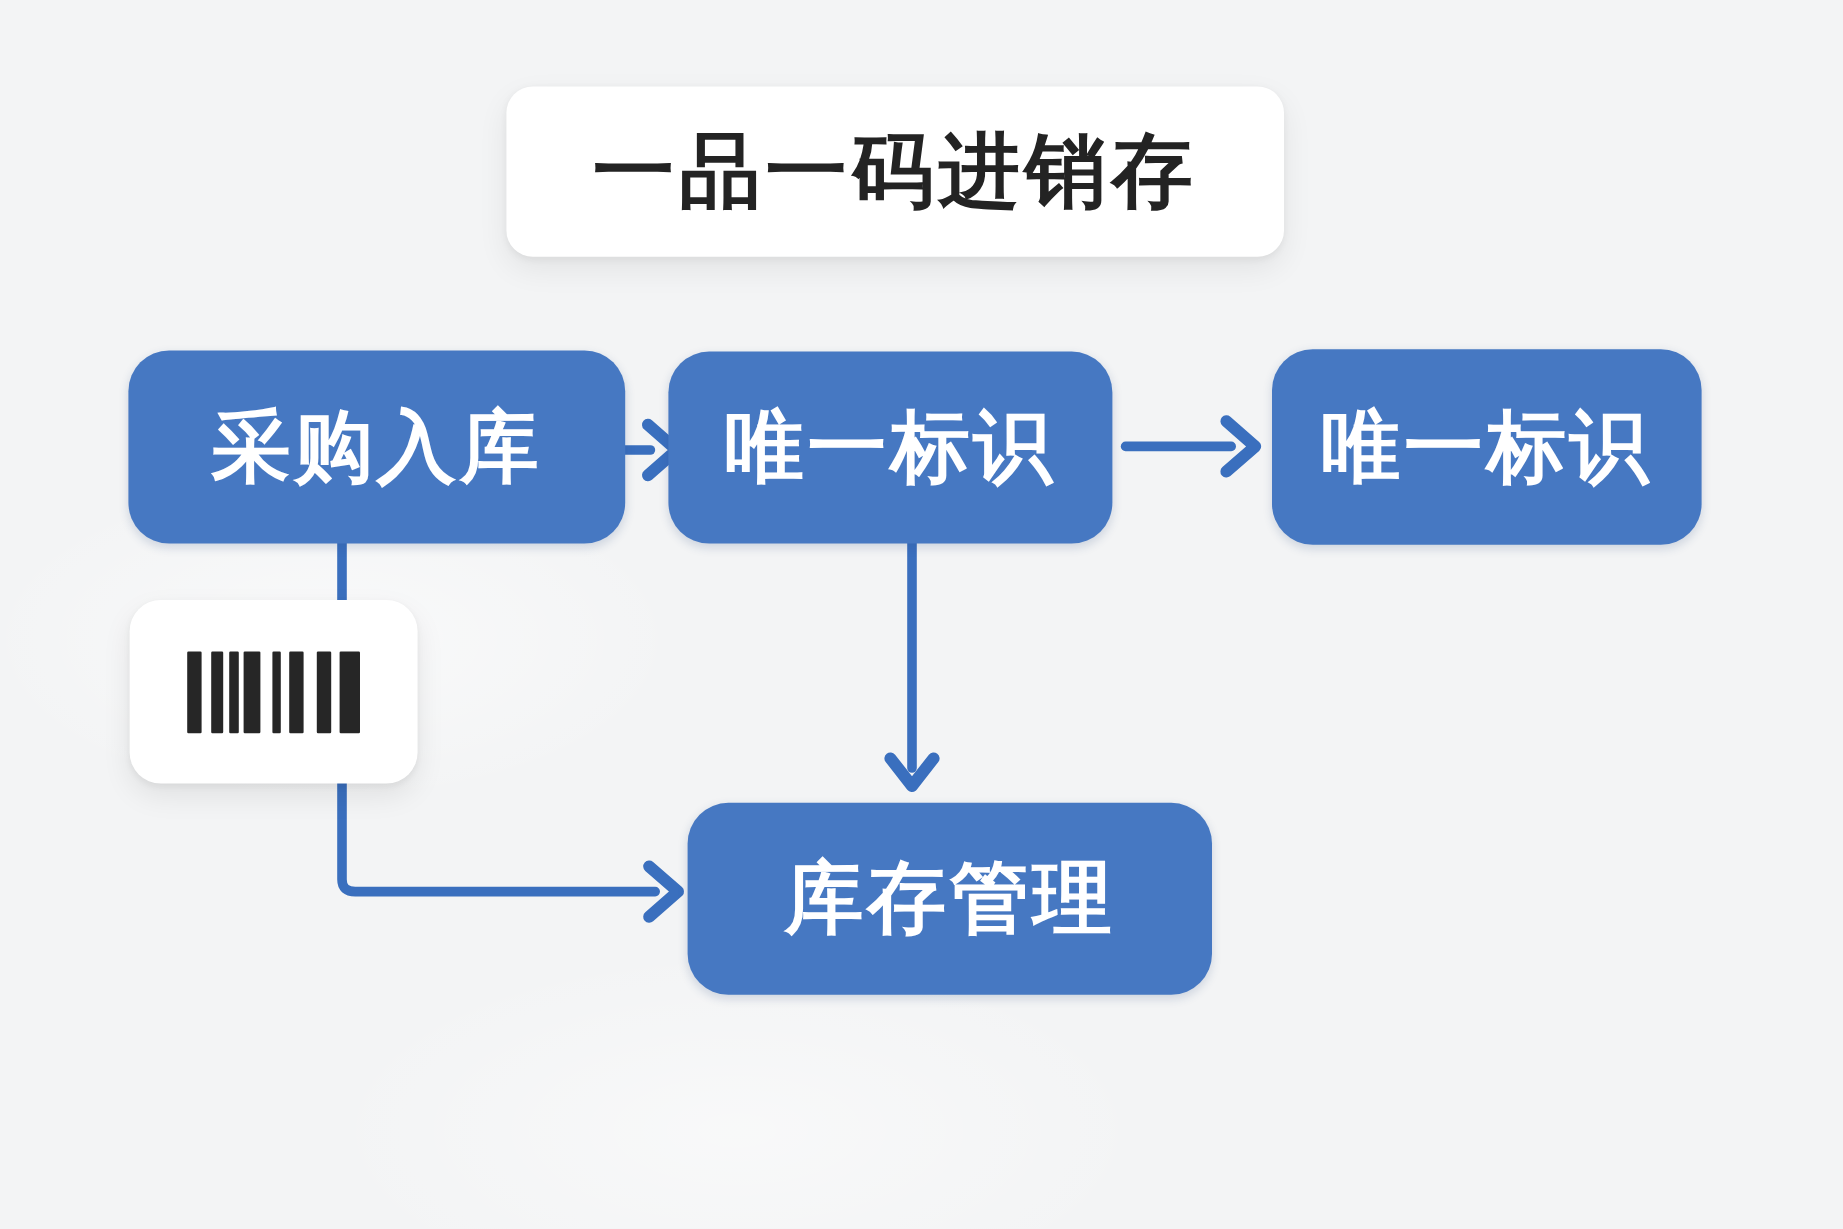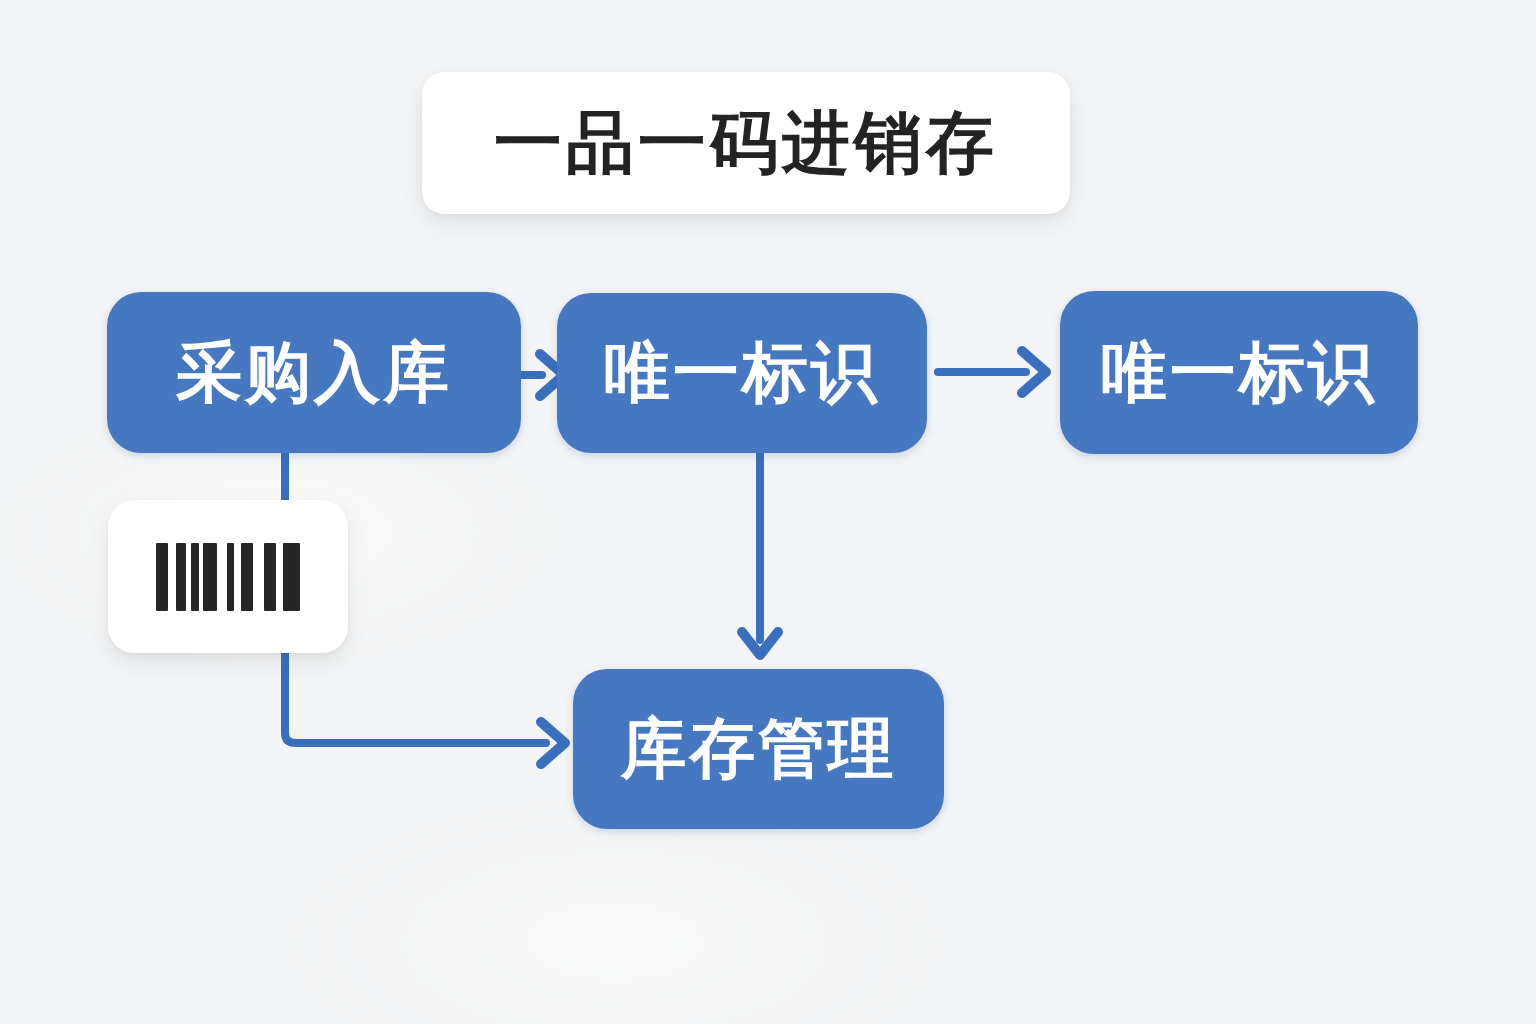--- a/index.html
+++ b/index.html
@@ -55,21 +55,21 @@
     display:flex;align-items:center;justify-content:center;
     box-shadow:0 3px 8px rgba(40,70,130,.18);
   }
   .node .label{
     font-size:66px;font-weight:700;color:var(--node-text);
     letter-spacing:3px;white-space:nowrap;
   }
   .node-purchase{left:107px;top:292px;width:414px;height:161px;}
   .node-unique{left:557px;top:293px;width:370px;height:160px;}
   .node-sales{left:1060px;top:291px;width:358px;height:163px;}
-  .node-inventory{left:573px;top:669px;width:371px;height:160px;}
+  .node-inventory{left:573px;top:669px;width:437px;height:160px;}
   .barcode-card{
     position:absolute;z-index:3;
     left:108px;top:500px;width:240px;height:153px;
     background:var(--card-bg);
     border-radius:26px;
     box-shadow:0 10px 24px rgba(0,0,0,.08), 0 2px 5px rgba(0,0,0,.05);
     display:flex;align-items:center;justify-content:center;
   }
   .barcode{
     display:flex;align-items:stretch;height:68px;

